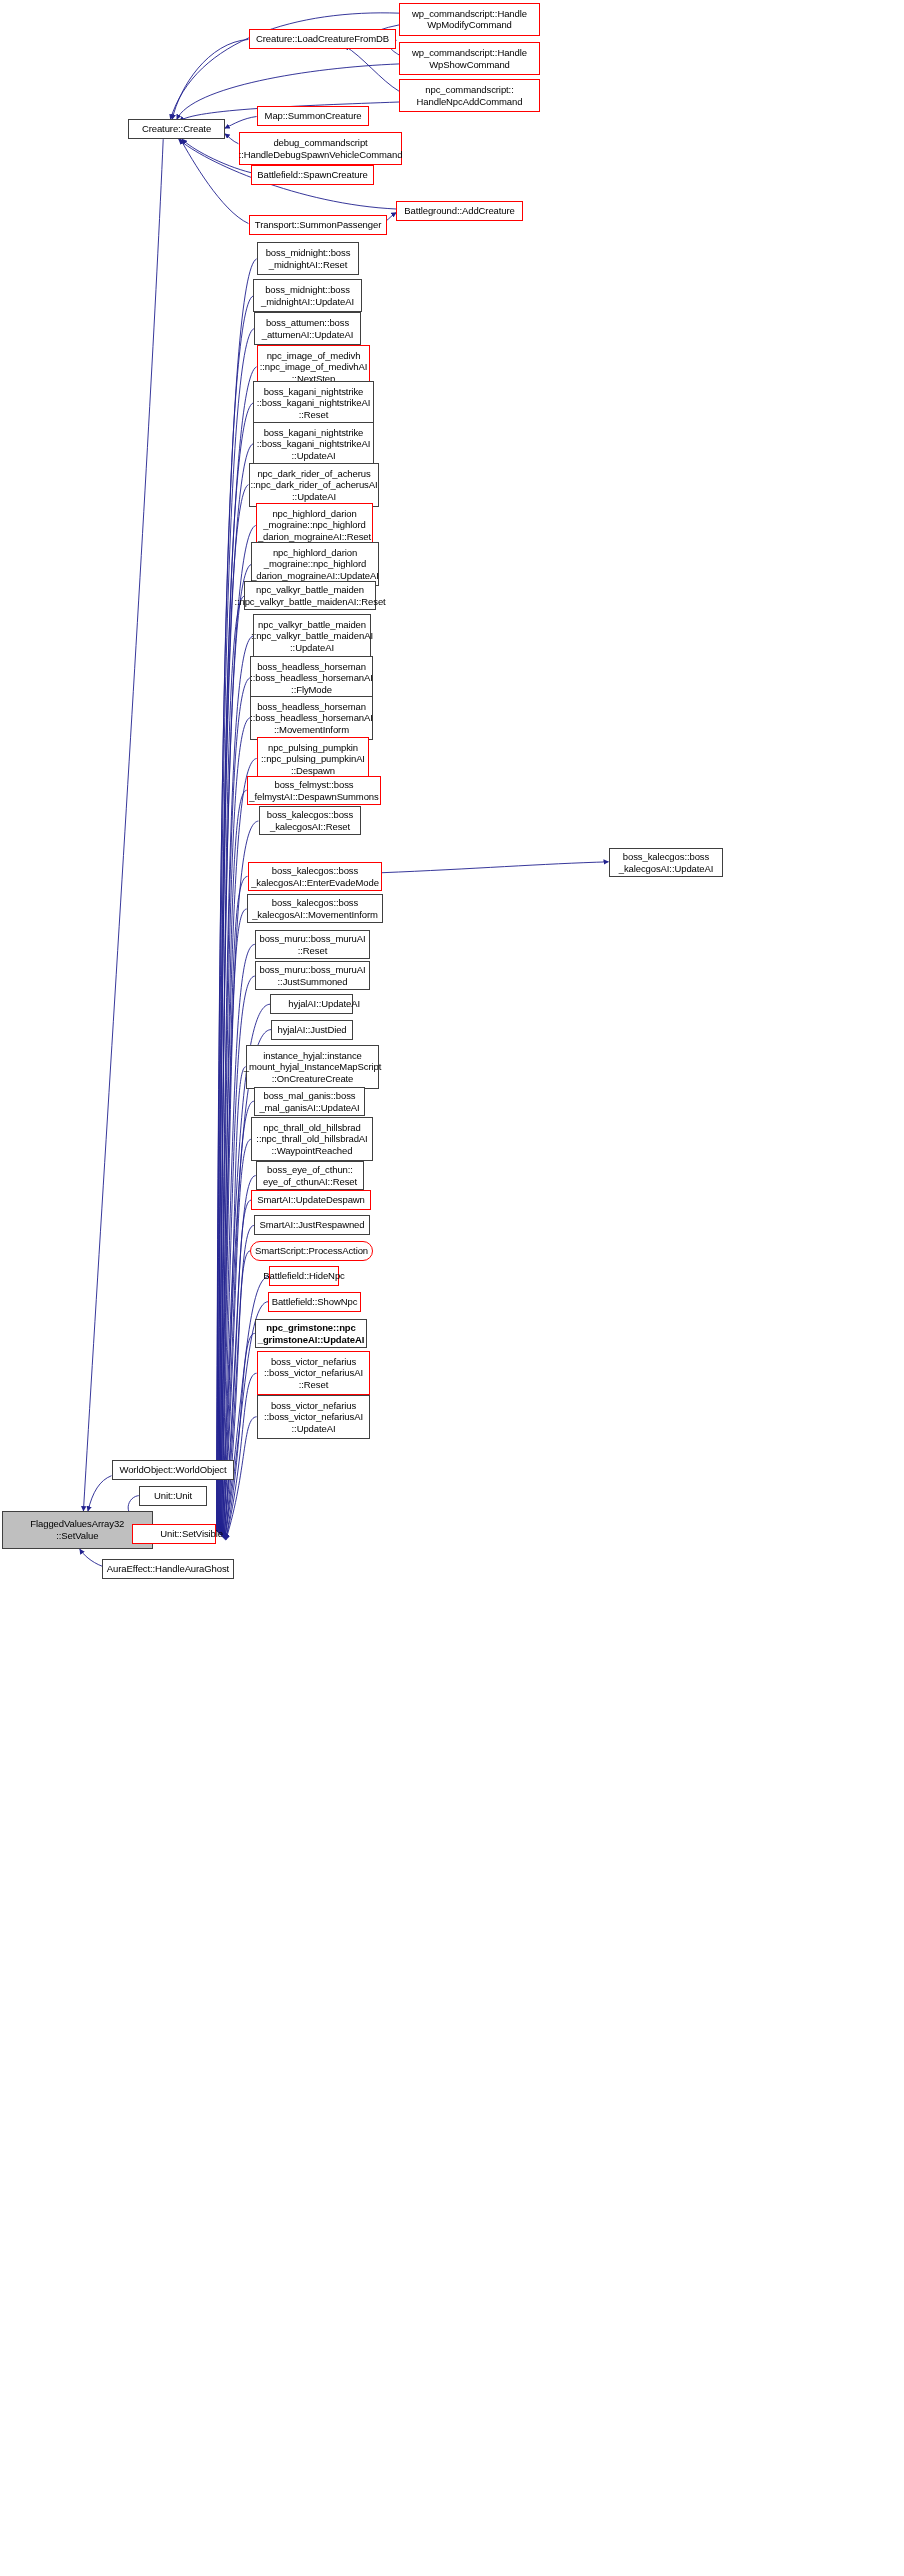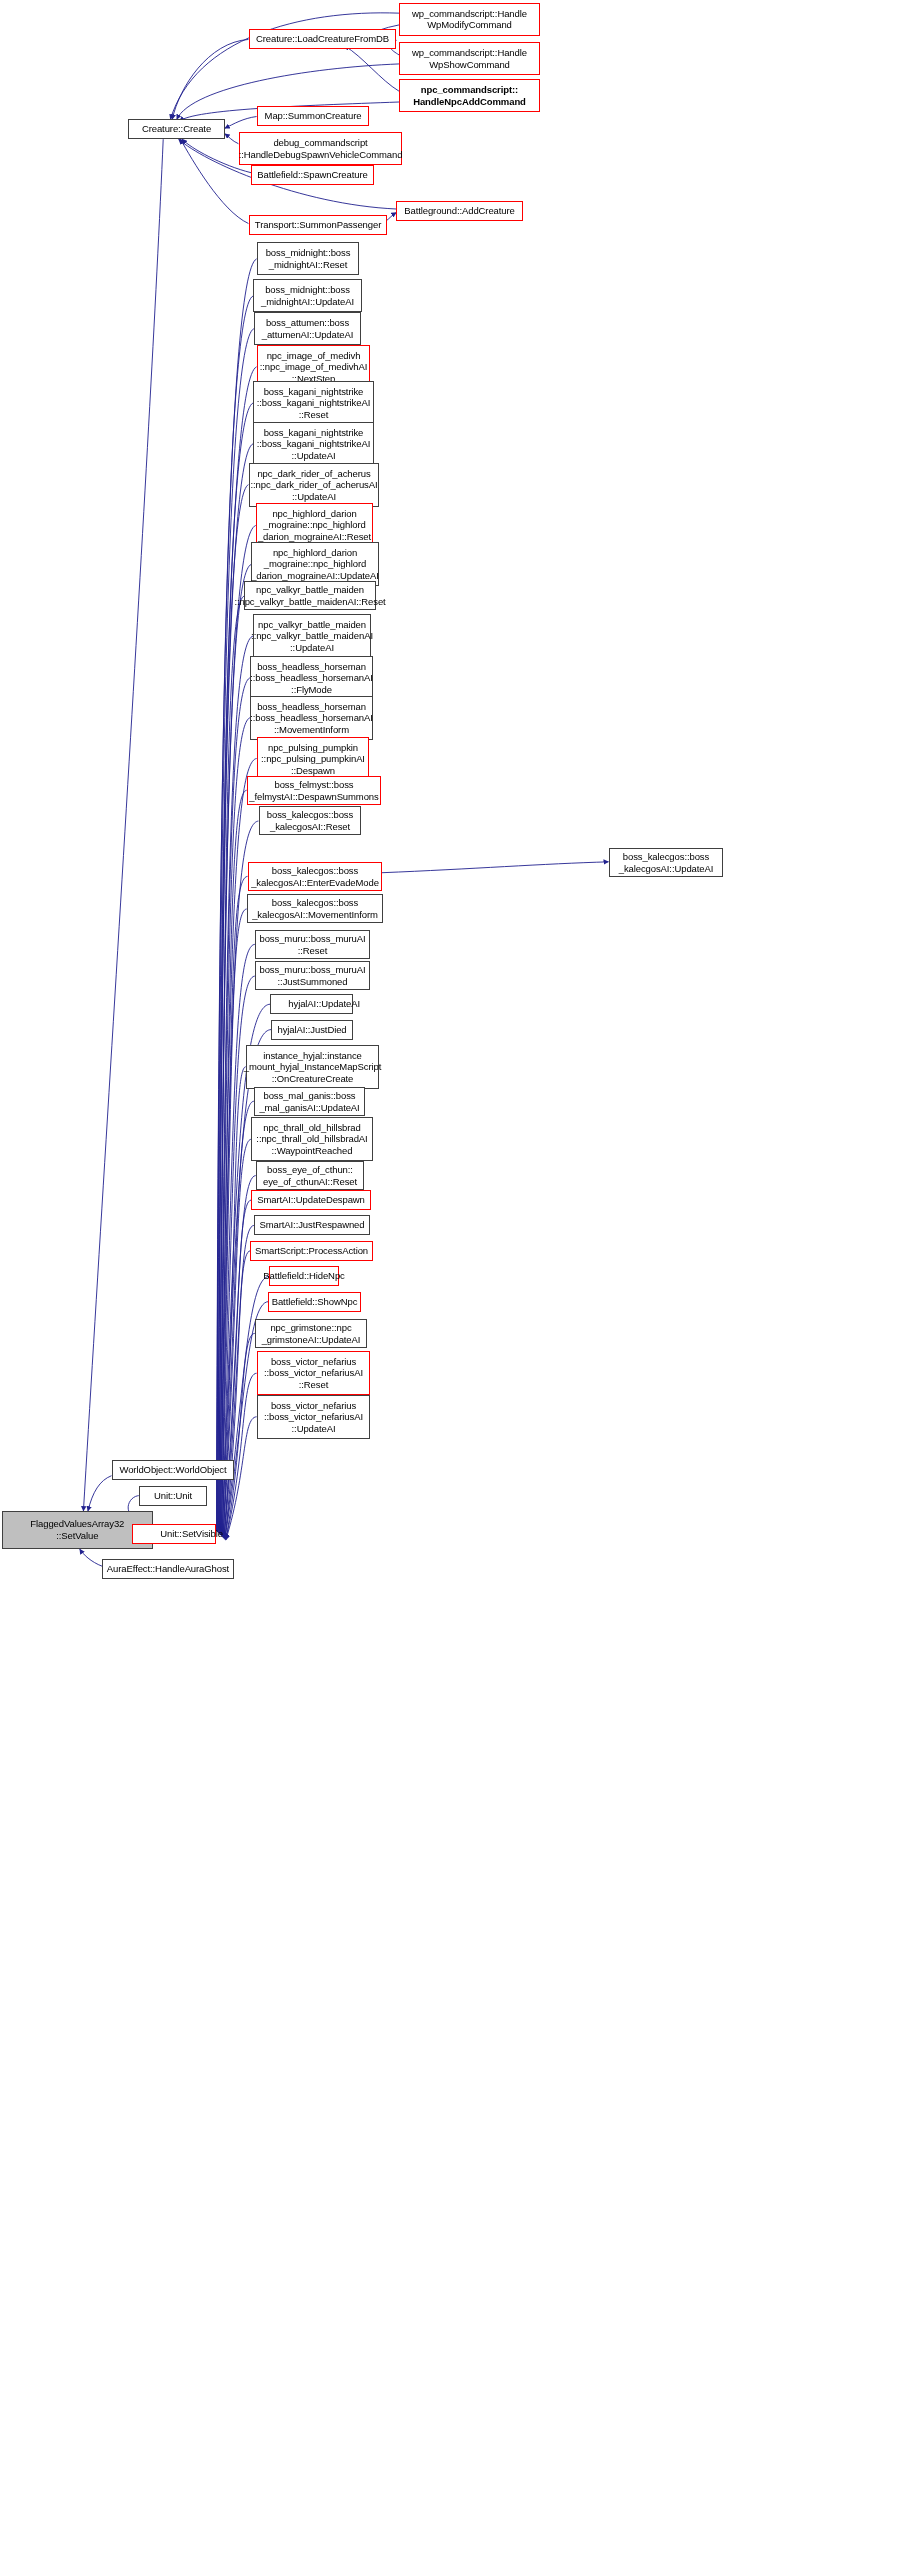--- a/index.html
+++ b/index.html
@@ -119,21 +119,21 @@
   </svg>
   <div id="nodes-group">
       <div class="node current" style="left: 1.8px; top: 1511px; width: 151px; height: 38px;">FlaggedValuesArray32
 ::SetValue</div>
       <div class="node black" style="left: 128px; top: 119px; width: 97px; height: 20px;">Creature::Create</div>
       <div class="node red" style="left: 249px; top: 29px; width: 147px; height: 20px;">Creature::LoadCreatureFromDB</div>
       <div class="node red" style="left: 399px; top: 2.7px; width: 141px; height: 33px;">wp_commandscript::Handle
 WpModifyCommand</div>
       <div class="node red" style="left: 399px; top: 42px; width: 141px; height: 33px;">wp_commandscript::Handle
 WpShowCommand</div>
-      <div class="node red" style="left: 399px; top: 79px; width: 141px; height: 33px; font-weight: bold;">npc_commandscript::
+      <div class="node red" style="left: 399px; top: 79px; width: 141px; height: 33px;">npc_commandscript::
 HandleNpcAddCommand</div>
       <div class="node red" style="left: 257px; top: 106px; width: 112px; height: 20px; text-align: right;">Map::SummonCreature</div>
       <div class="node red" style="left: 239px; top: 132px; width: 163px; height: 33px;">debug_commandscript
 ::HandleDebugSpawnVehicleCommand</div>
       <div class="node red" style="left: 251px; top: 165px; width: 123px; height: 20px;">Battlefield::SpawnCreature</div>
       <div class="node red" style="left: 396px; top: 201px; width: 127px; height: 20px;">Battleground::AddCreature</div>
       <div class="node red" style="left: 249px; top: 215px; width: 138px; height: 20px;">Transport::SummonPassenger</div>
       <div class="node black" style="left: 257px; top: 242px; width: 102px; height: 33px;">boss_midnight::boss
 _midnightAI::Reset</div>
       <div class="node black" style="left: 253px; top: 279px; width: 109px; height: 33px;">boss_midnight::boss
@@ -193,24 +193,24 @@
 ::OnCreatureCreate</div>
       <div class="node black" style="left: 254px; top: 1087px; width: 111px; height: 29px;">boss_mal_ganis::boss
 _mal_ganisAI::UpdateAI</div>
       <div class="node black" style="left: 251px; top: 1117px; width: 122px; height: 44px;">npc_thrall_old_hillsbrad
 ::npc_thrall_old_hillsbradAI
 ::WaypointReached</div>
       <div class="node black" style="left: 256px; top: 1161px; width: 108px; height: 29px;">boss_eye_of_cthun::
 eye_of_cthunAI::Reset</div>
       <div class="node red" style="left: 251px; top: 1190px; width: 120px; height: 20px;">SmartAI::UpdateDespawn</div>
       <div class="node black" style="left: 254px; top: 1215px; width: 116px; height: 20px;">SmartAI::JustRespawned</div>
-      <div class="node red" style="left: 250px; top: 1241px; width: 123px; height: 20px;">SmartScript::ProcessAction</div>
+      <div class="node red" style="left: 250px; top: 1241px; width: 123px; height: 20px; border-radius: 10px;">SmartScript::ProcessAction</div>
       <div class="node red" style="left: 269px; top: 1266px; width: 70px; height: 20px;">Battlefield::HideNpc</div>
       <div class="node red" style="left: 268px; top: 1292px; width: 93px; height: 20px;">Battlefield::ShowNpc</div>
-      <div class="node black" style="left: 255px; top: 1319px; width: 112px; height: 29px;">npc_grimstone::npc
+      <div class="node black" style="left: 255px; top: 1319px; width: 112px; height: 29px; font-weight: bold;">npc_grimstone::npc
 _grimstoneAI::UpdateAI</div>
       <div class="node red" style="left: 257px; top: 1351px; width: 113px; height: 44px;">boss_victor_nefarius
 ::boss_victor_nefariusAI
 ::Reset</div>
       <div class="node black" style="left: 257px; top: 1395px; width: 113px; height: 44px;">boss_victor_nefarius
 ::boss_victor_nefariusAI
 ::UpdateAI</div>
       <div class="node black" style="left: 112px; top: 1460px; width: 122px; height: 20px;">WorldObject::WorldObject</div>
       <div class="node black" style="left: 139px; top: 1486px; width: 68px; height: 20px;">Unit::Unit</div>
       <div class="node red" style="left: 132px; top: 1524px; width: 84px; height: 20px; padding-left: 38px;">Unit::SetVisible</div>

